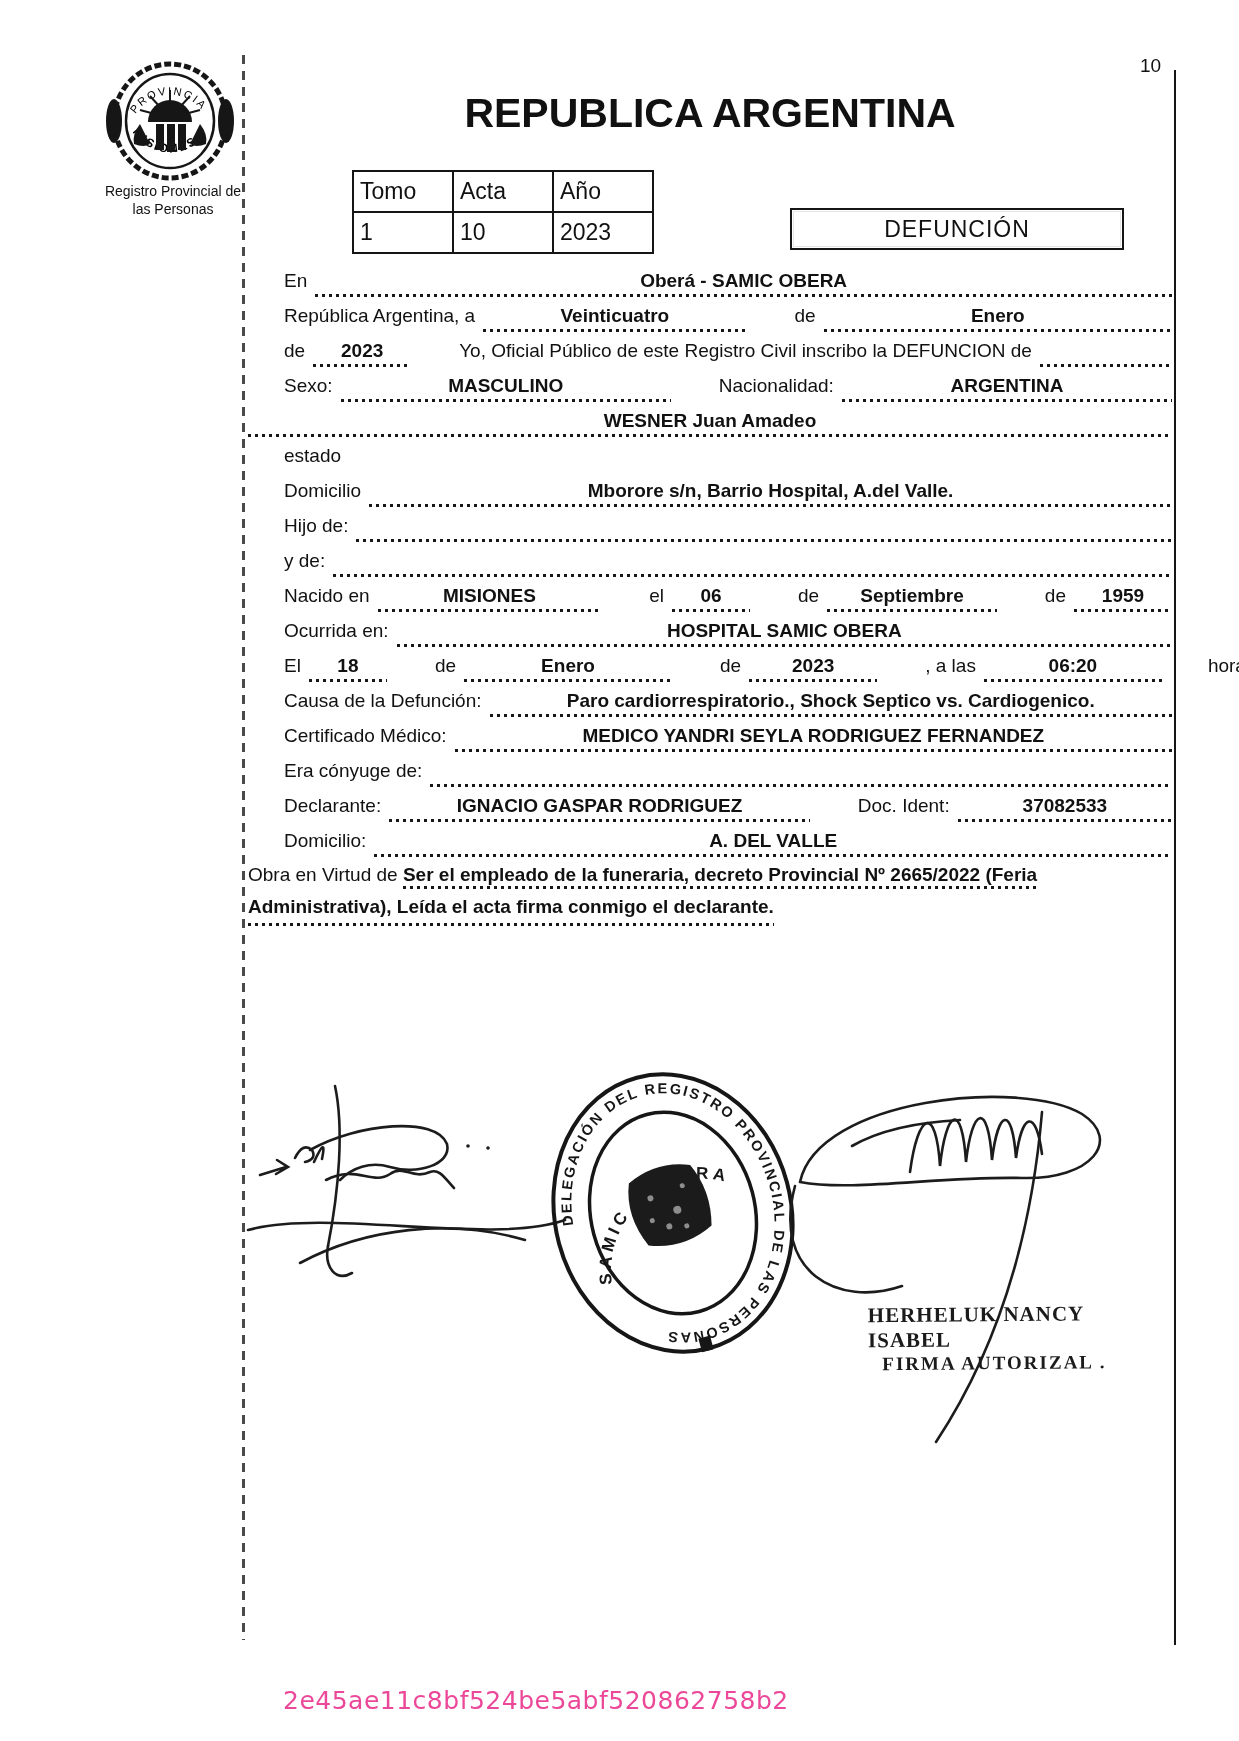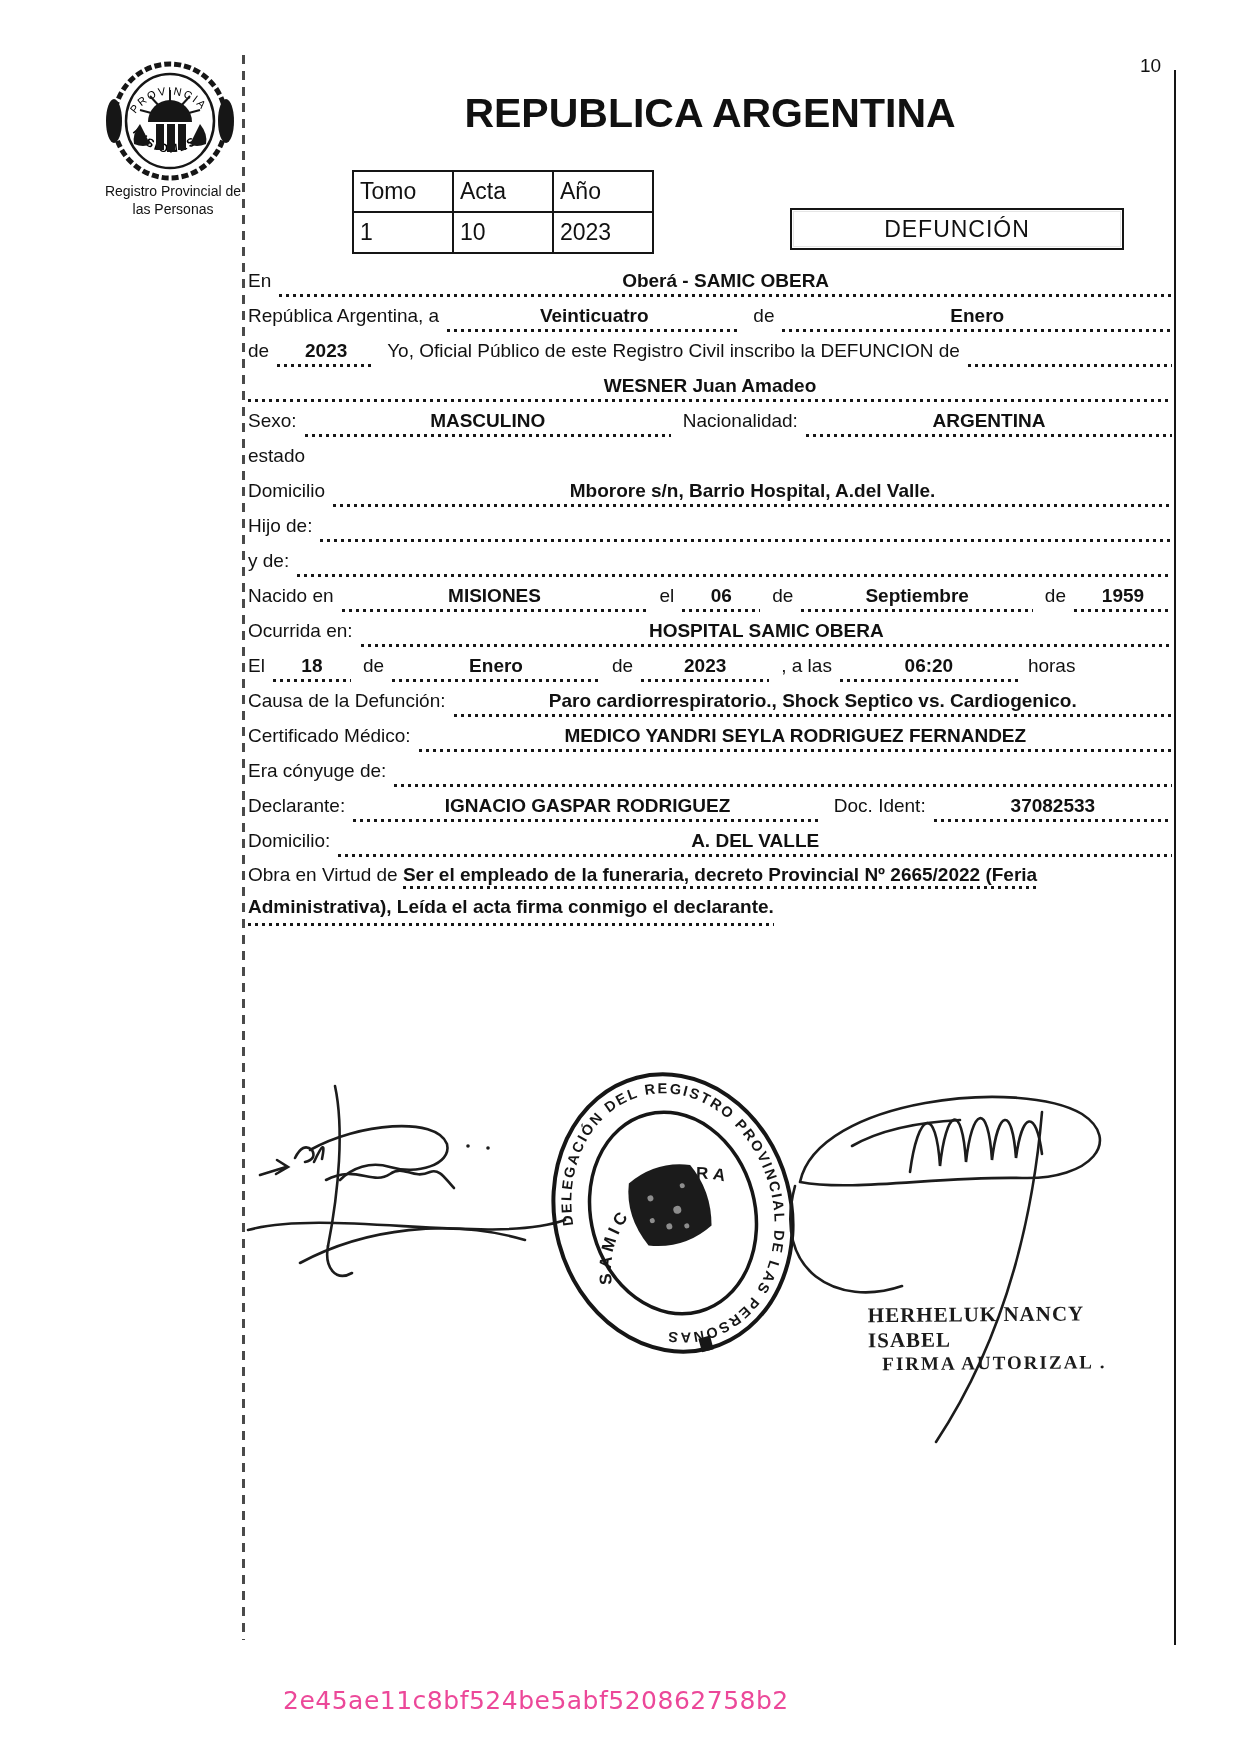--- a/index.html
+++ b/index.html
@@ -36,21 +36,21 @@
   }
   .type-box{
     position:absolute;left:790px;top:192px;width:330px;height:38px;
     border:2px solid #151515;box-shadow:inset 0 0 0 1px #fff, inset 0 0 0 2px #44444422;
     display:flex;align-items:center;justify-content:center;
     font-size:23px;letter-spacing:1px;margin-top:16px;
   }
   
   .form{position:absolute;left:248px;top:262px;width:924px;}
   .row{display:flex;align-items:flex-end;height:35px;font-size:19px;}
-  .lbl{white-space:nowrap;padding:0 8px 5px 0;}
+  .lbl{white-space:nowrap;padding:0 8px 5px 0;margin-left:36px;}
   .lbl.mid{padding-left:12px;}
   .lbl.end{padding-left:10px;padding-right:0;}
   .dot{
     background-image:repeating-linear-gradient(90deg,#171717 0 3px,transparent 3px 7px);
     background-size:100% 3px;background-position:0 100%;background-repeat:no-repeat;
     text-align:center;font-weight:bold;padding:0 4px 5px;min-width:0;margin-top:16px;
   }
   .grow1{flex:1;} .grow15{flex:1.5;} .grow2{flex:2;}
   .w70{width:70px;flex:none;} .w90{width:90px;flex:none;}
   .w120{width:120px;flex:none;} .w170{width:170px;flex:none;} .w200{width:200px;flex:none;}
@@ -154,28 +154,28 @@
     </div>
 
     <div class="row">
       <span class="lbl">de</span>
       <span class="dot w90">2023</span>
       <span class="lbl mid">Yo, Oficial Público de este Registro Civil inscribo la DEFUNCION de</span>
       <span class="dot grow1"></span>
     </div>
 
     <div class="row">
-      <span class="dot grow1">WESNER Juan Amadeo</span>
-    </div>
-
-    <div class="row">
       <span class="lbl">Sexo:</span>
       <span class="dot grow15">MASCULINO</span>
       <span class="lbl mid">Nacionalidad:</span>
       <span class="dot grow15">ARGENTINA</span>
+    </div>
+
+    <div class="row">
+      <span class="dot grow1">WESNER Juan Amadeo</span>
     </div>
 
     <div class="row">
       <span class="lbl">estado</span>
     </div>
 
 
     <div class="row">
       <span class="lbl">Domicilio</span>
       <span class="dot grow1">Mborore s/n, Barrio Hospital, A.del Valle.</span>

